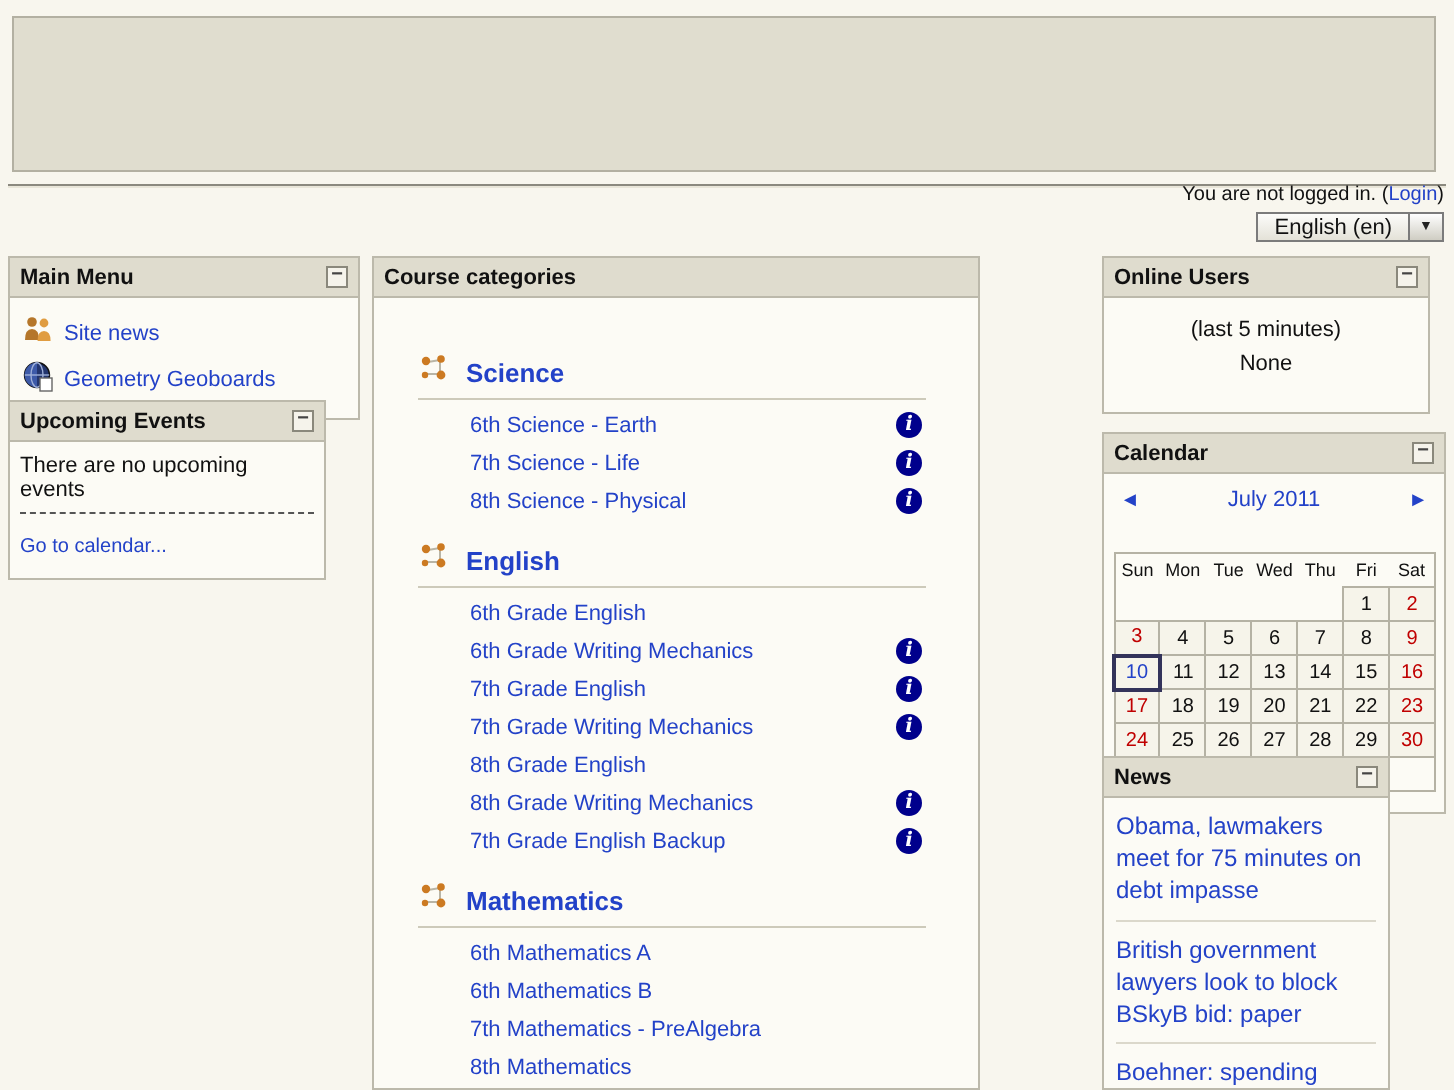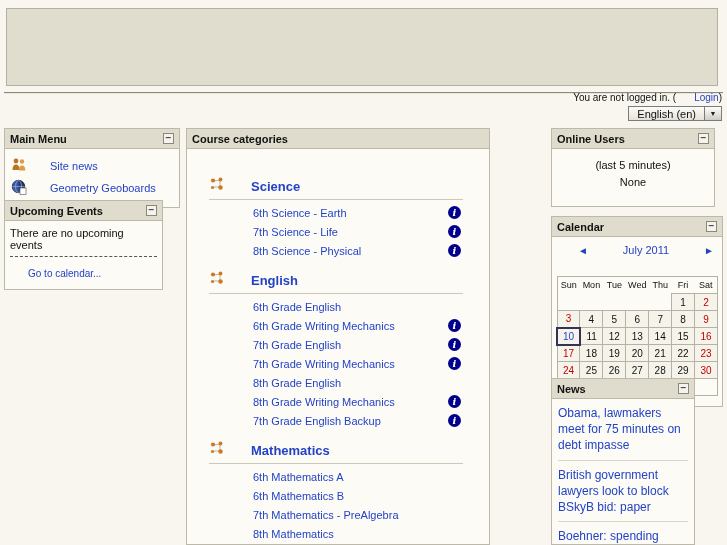--- a/index.html
+++ b/index.html
@@ -7,21 +7,21 @@
     --header-bg:#dfdcce; --page-bg:#f8f6ee; --banner-bg:#e0ddcf;
     --block-border:#bcb9ab; --block-bg:#fcfbf5; --cal-border:#b5b2a4;
   }
   *{box-sizing:border-box;}
   html,body{margin:0;padding:0;}
   body{
     width:727px;height:545px;overflow:hidden;position:relative;
     background:var(--page-bg);
     font-family:"Liberation Sans",sans-serif;color:#111;
   }
-  a{color:var(--link);text-decoration:none;cursor:pointer;padding-left:18px;}
+  a{color:var(--link);text-decoration:none;cursor:pointer;}
 
   
   .banner{position:absolute;left:6px;top:8px;width:712px;height:78px;
     background:var(--banner-bg);border:1px solid #b3b0a2;}
   .top-divider{position:absolute;left:4px;top:92px;width:719px;height:2px;
     border-top:1px solid #8b897f;border-bottom:1px solid #e9e6d9;}
   .login-line{position:absolute;top:92px;right:5px;font-size:10px;white-space:nowrap;}
   .lang{position:absolute;top:106px;right:5px;height:15px;display:inline-flex;
     align-items:center;border:1px solid #7b7b7b;background:linear-gradient(#fcfcfa,#e4e2d8);
     font-size:11px;}

